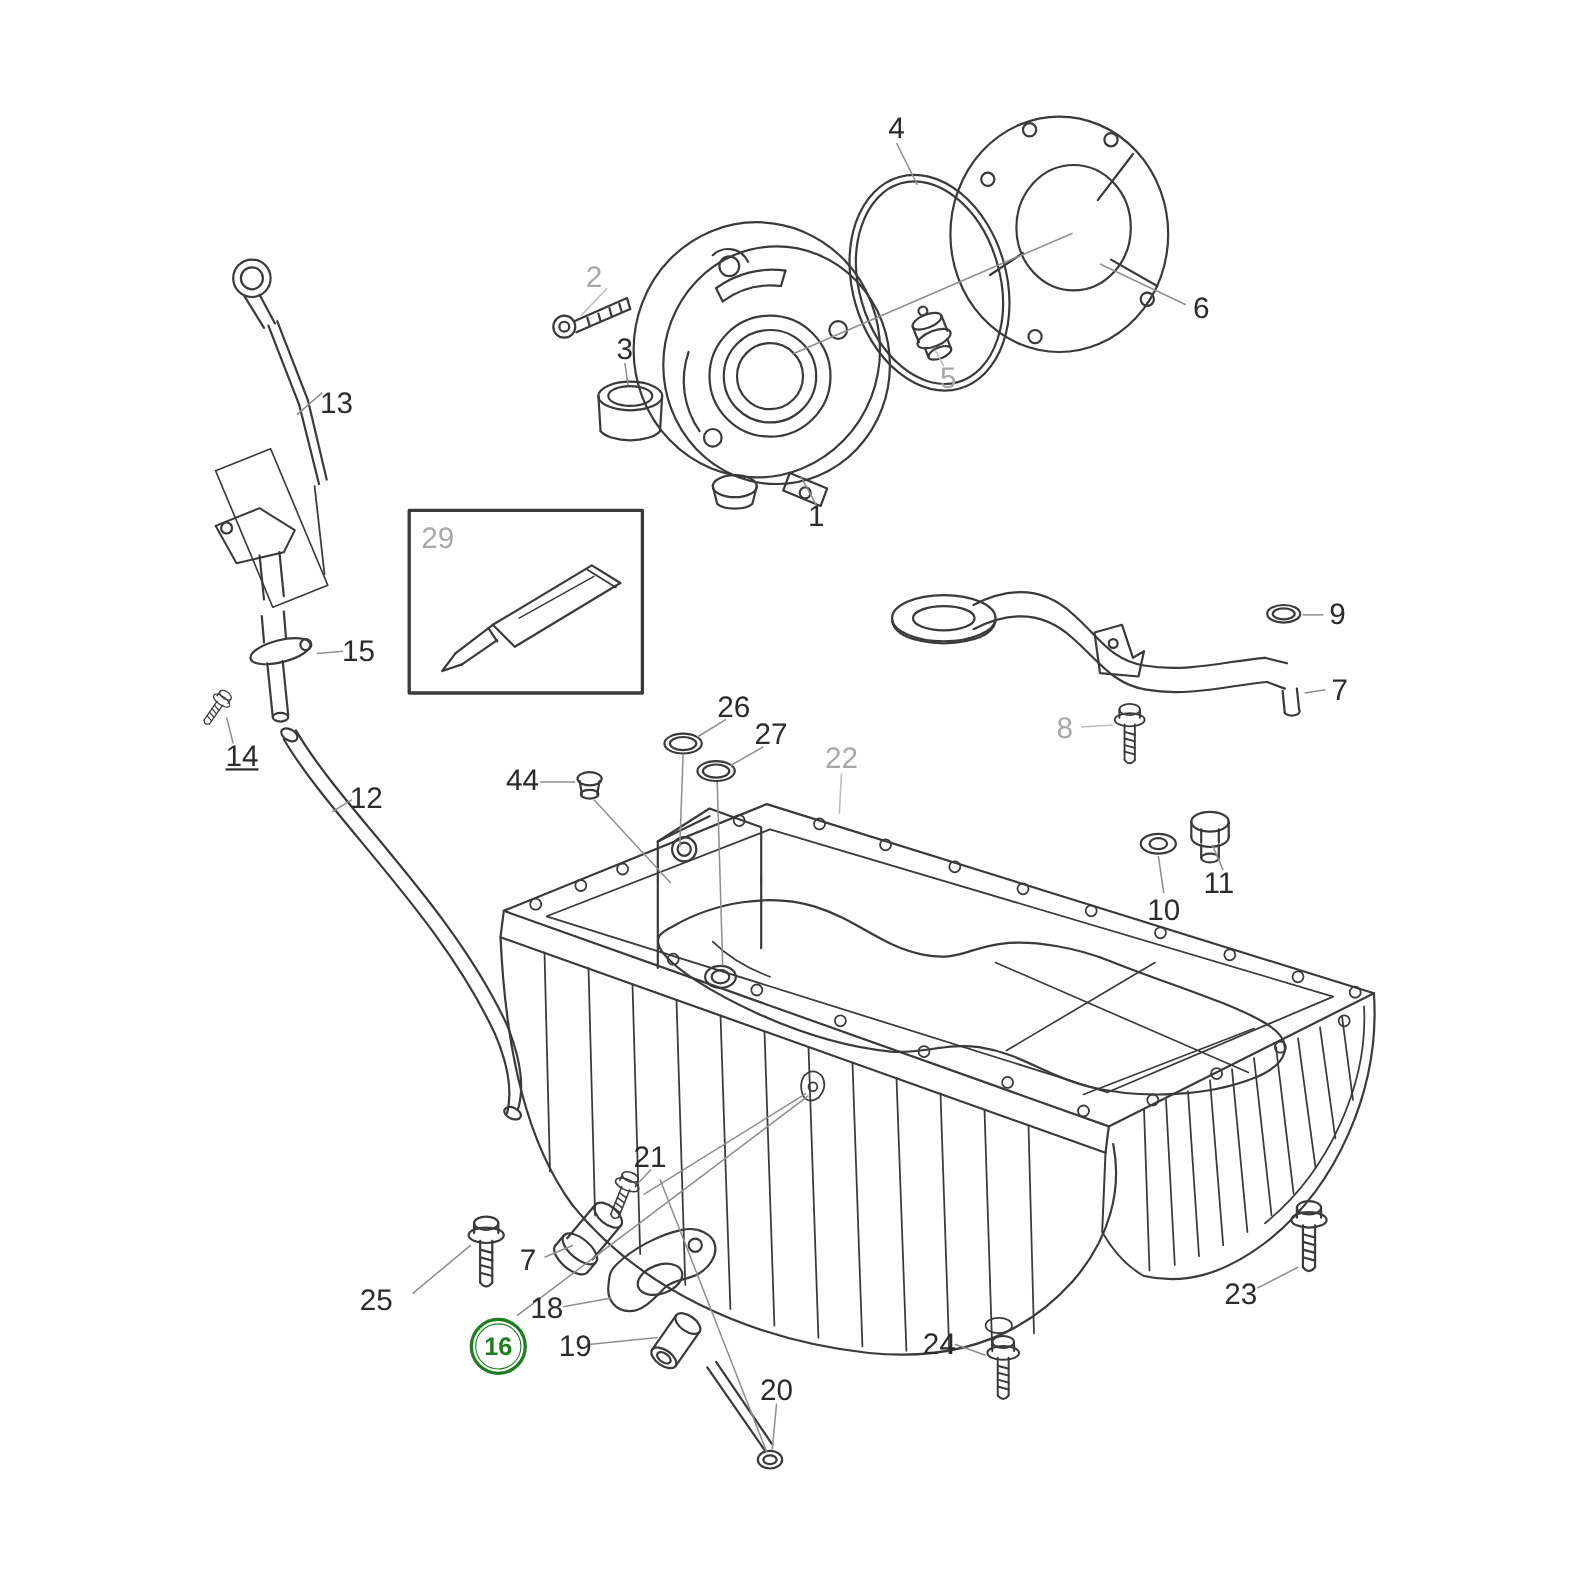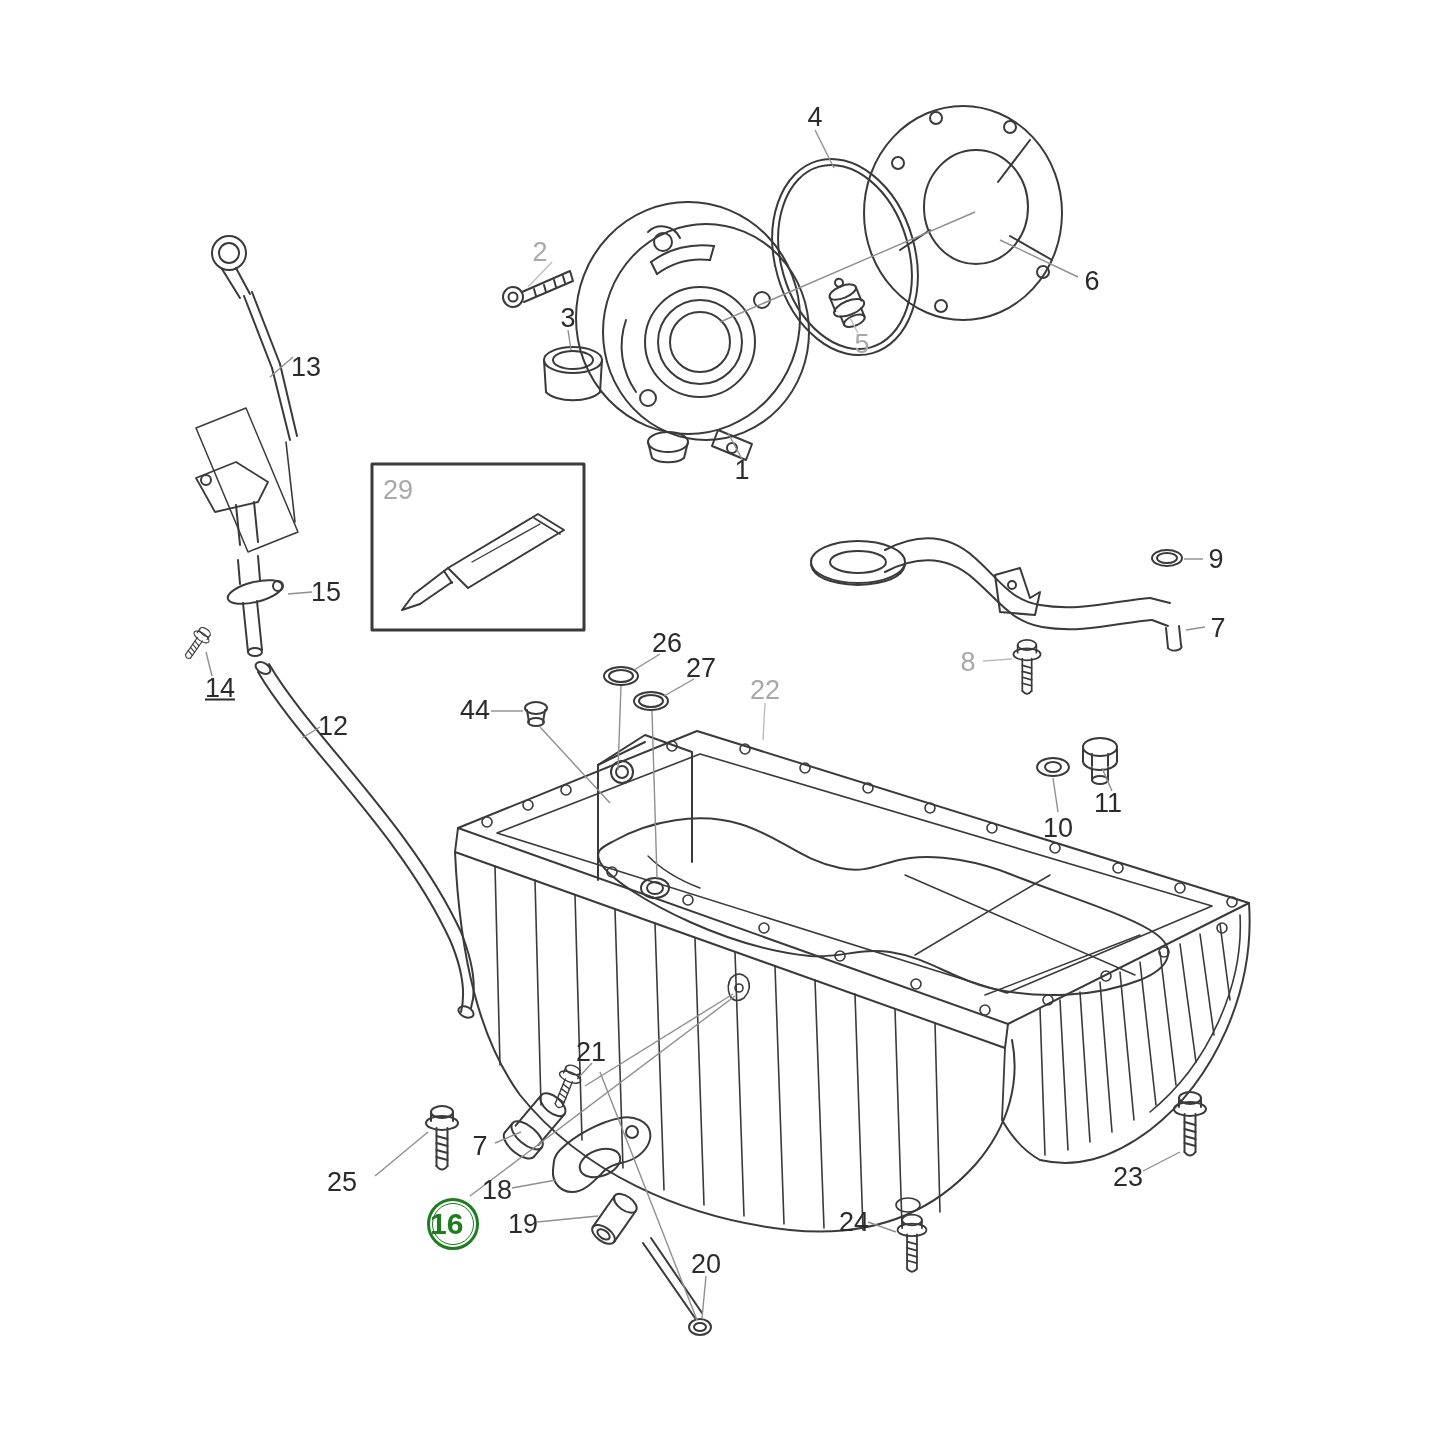--- a/index.html
+++ b/index.html
@@ -10,22 +10,22 @@
   .stage svg{position:absolute;left:0;top:0;}
   .label-layer{position:absolute;left:0;top:0;width:100%;height:100%;}
   .part-label{
     position:absolute;transform:translate(-50%,-50%);
     font-size:27px;line-height:1;color:var(--label,#2b2b2b);
     user-select:none;cursor:pointer;white-space:nowrap;
   }
   .part-label.muted{color:var(--muted,#a8a8a8);}
   .part-label.highlighted{
     width:46px;height:46px;border:3px solid var(--hl,#1e7d1e);border-radius:50%;
-    display:flex;align-items:center;justify-content:flex-start;
-    color:var(--hl,#1e7d1e);font-weight:bold;font-size:30px;background:#fff;
+    display:flex;align-items:center;justify-content:center;
+    color:var(--hl,#1e7d1e);font-weight:bold;font-size:23px;background:#fff;
   }
   .part-label.highlighted::before{
     content:"";position:absolute;inset:2px;border:1.6px solid var(--hl,#1e7d1e);border-radius:50%;
   }
 </style>
 </head>
 <body>
 
 <div class="stage">
 

